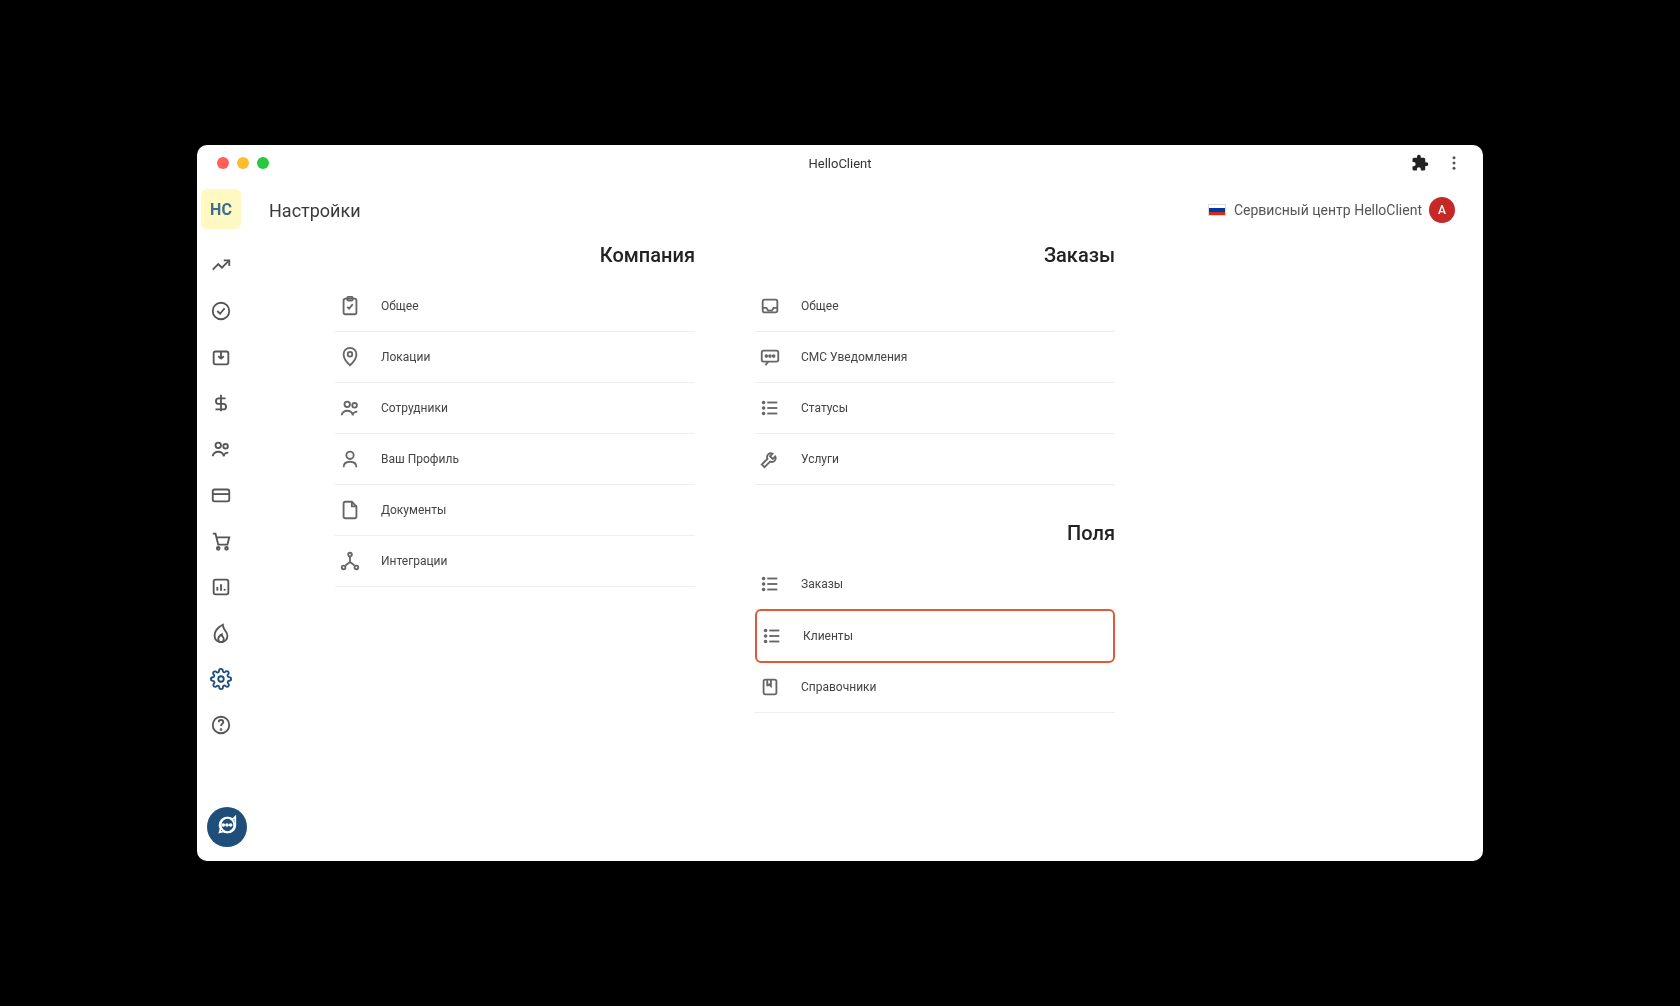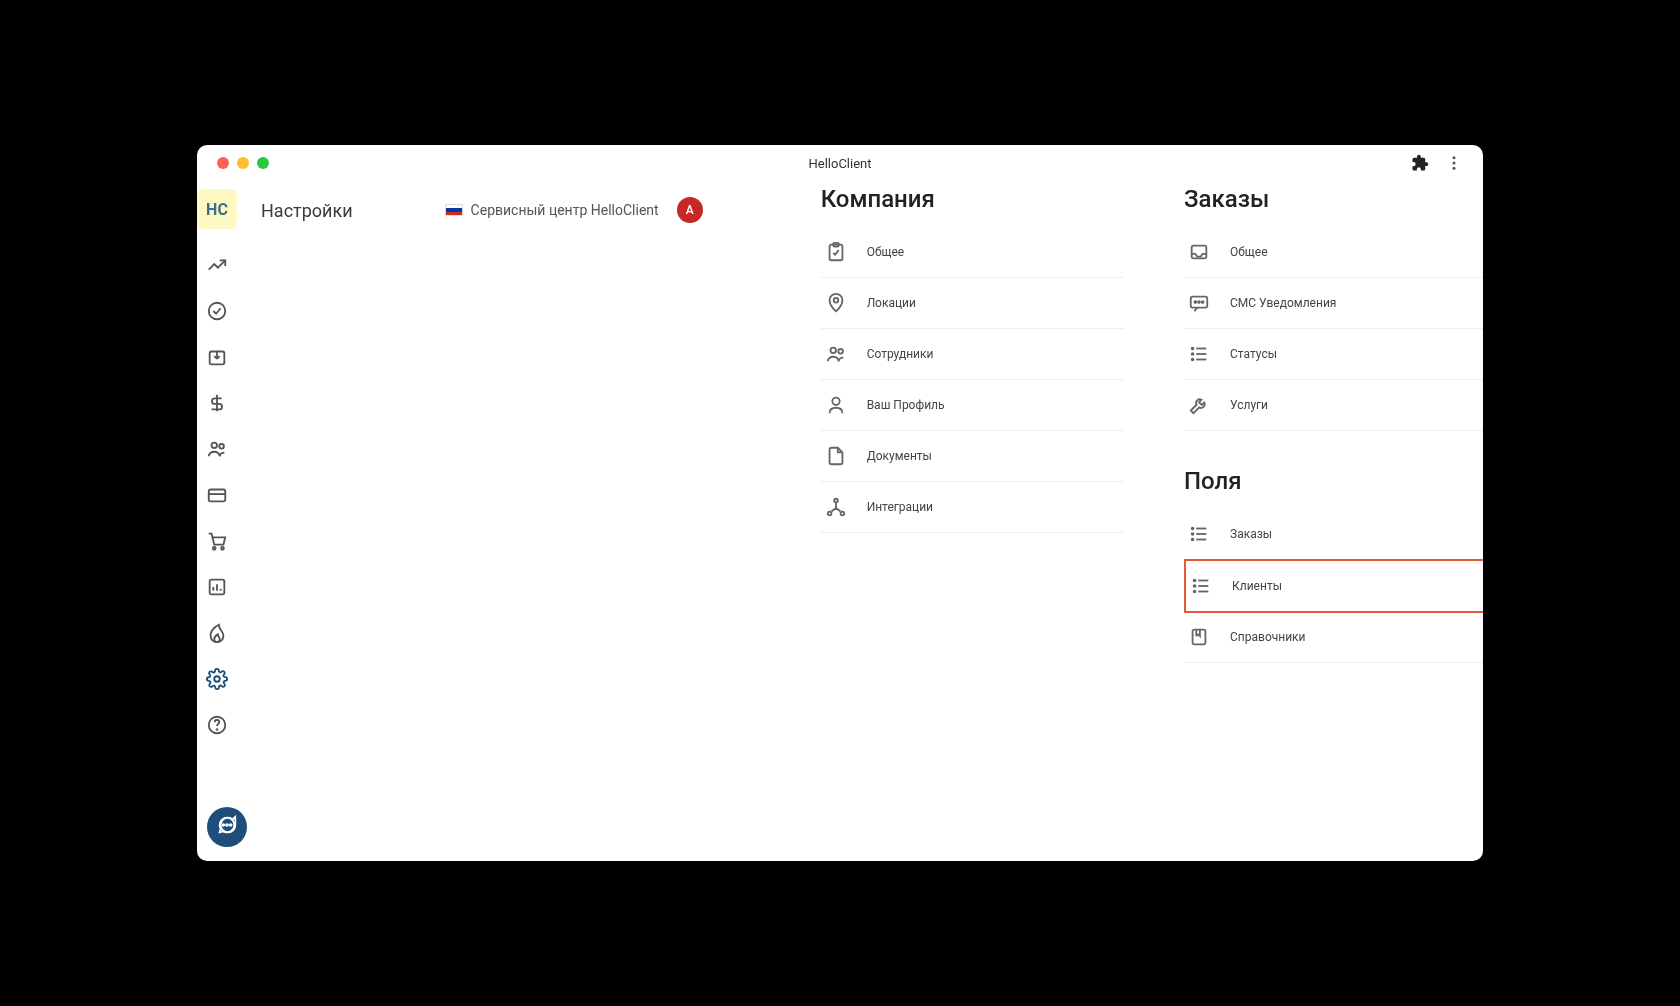--- a/index.html
+++ b/index.html
@@ -117,38 +117,39 @@
       border-radius: 50%;
       background: #1e4e79;
       display: flex;
       align-items: center;
       justify-content: center;
       color: #fff;
     }
     .main {
       flex: 1;
       display: flex;
-      flex-direction: row;
+      flex-direction: column;
+      text-align: right;
     }
     .topbar {
       height: 58px;
       display: flex;
       align-items: center;
       padding: 0 28px 0 24px;
     }
     .page-title {
       font-size: 18px;
       color: #3a3a3a;
       font-weight: 400;
     }
     .topbar-right {
       margin-left: auto;
       display: flex;
       align-items: center;
-      gap: 18px;
+      gap: 7px;
     }
     .icon-btn {
       width: 28px;
       height: 28px;
       display: flex;
       align-items: center;
       justify-content: center;
       color: #777;
       cursor: pointer;
     }
@@ -185,38 +186,38 @@
       gap: 60px;
       overflow-y: auto;
     }
     .col {
       width: 360px;
     }
     .section + .section {
       margin-top: 36px;
     }
     .section-title {
-      font-size: 24px;
+      font-size: 20px;
       font-weight: 500;
       color: #222;
       margin-bottom: 14px;
     }
     .setting-row {
       display: flex;
       align-items: center;
       gap: 20px;
       padding: 14px 4px;
       border-bottom: 1px solid #eee;
       cursor: pointer;
       color: #444;
       font-size: 12px;
     }
     .setting-row.highlighted {
       border: 2px solid #e05a3a;
-      border-radius: 0;
+      border-radius: 6px;
       margin: -1px 0;
     }
     .row-icon {
       width: 22px;
       height: 22px;
       display: flex;
       align-items: center;
       justify-content: center;
       color: #666;
       flex-shrink: 0;

